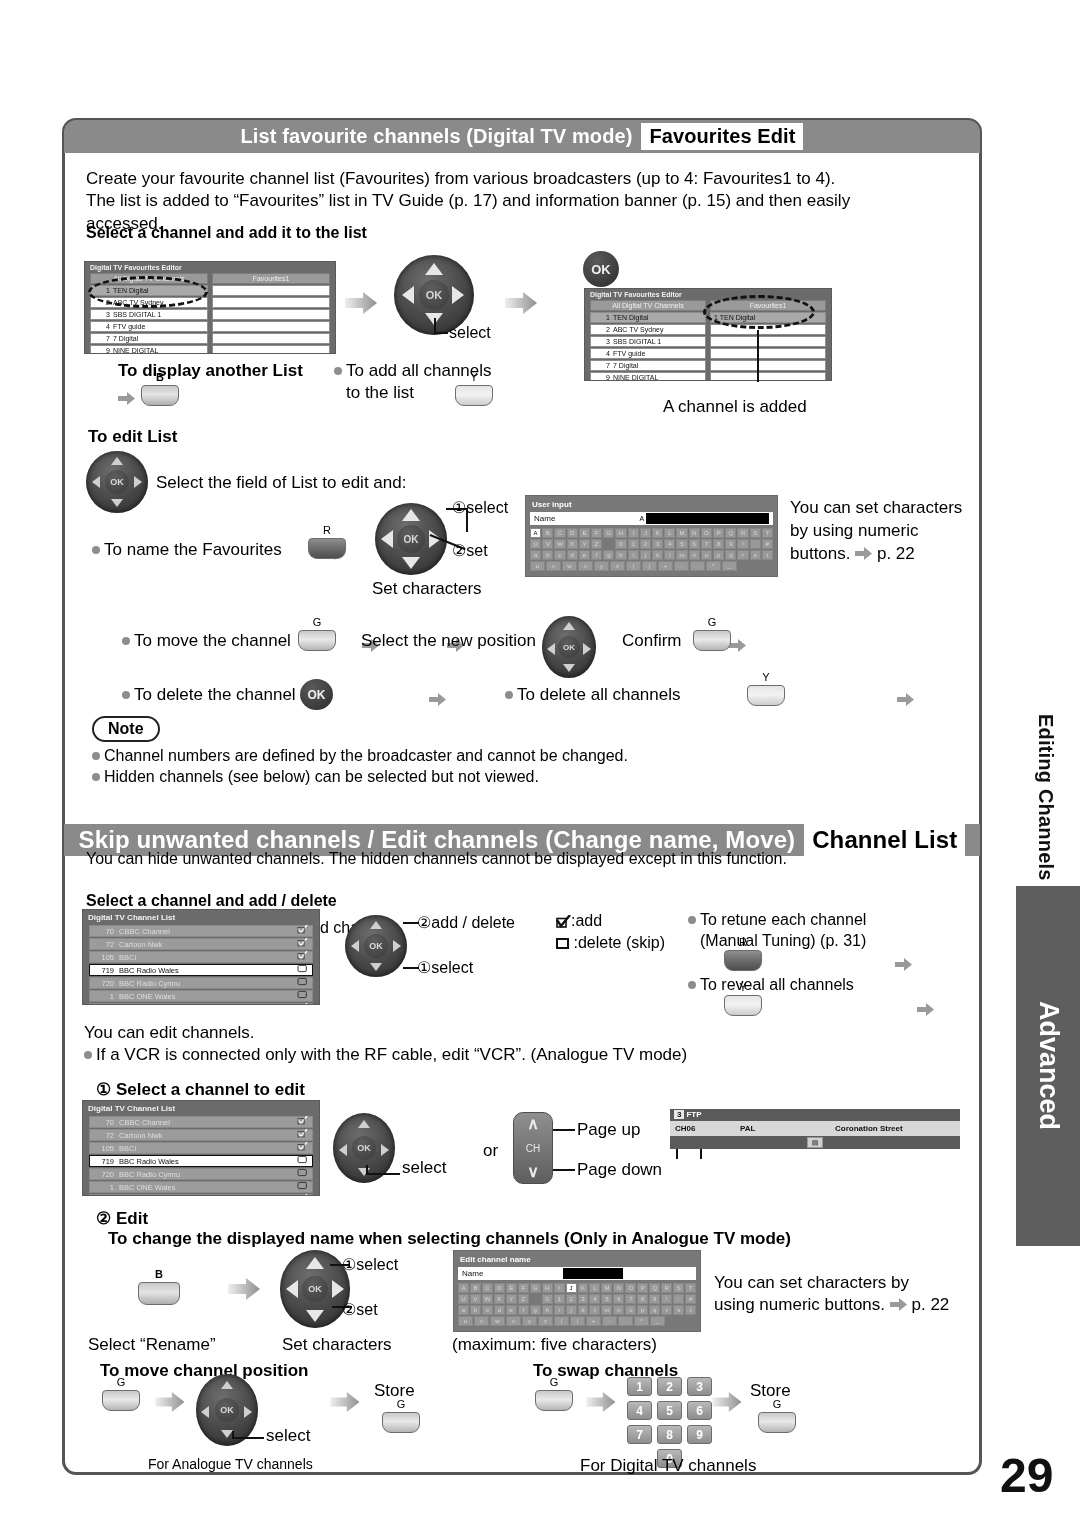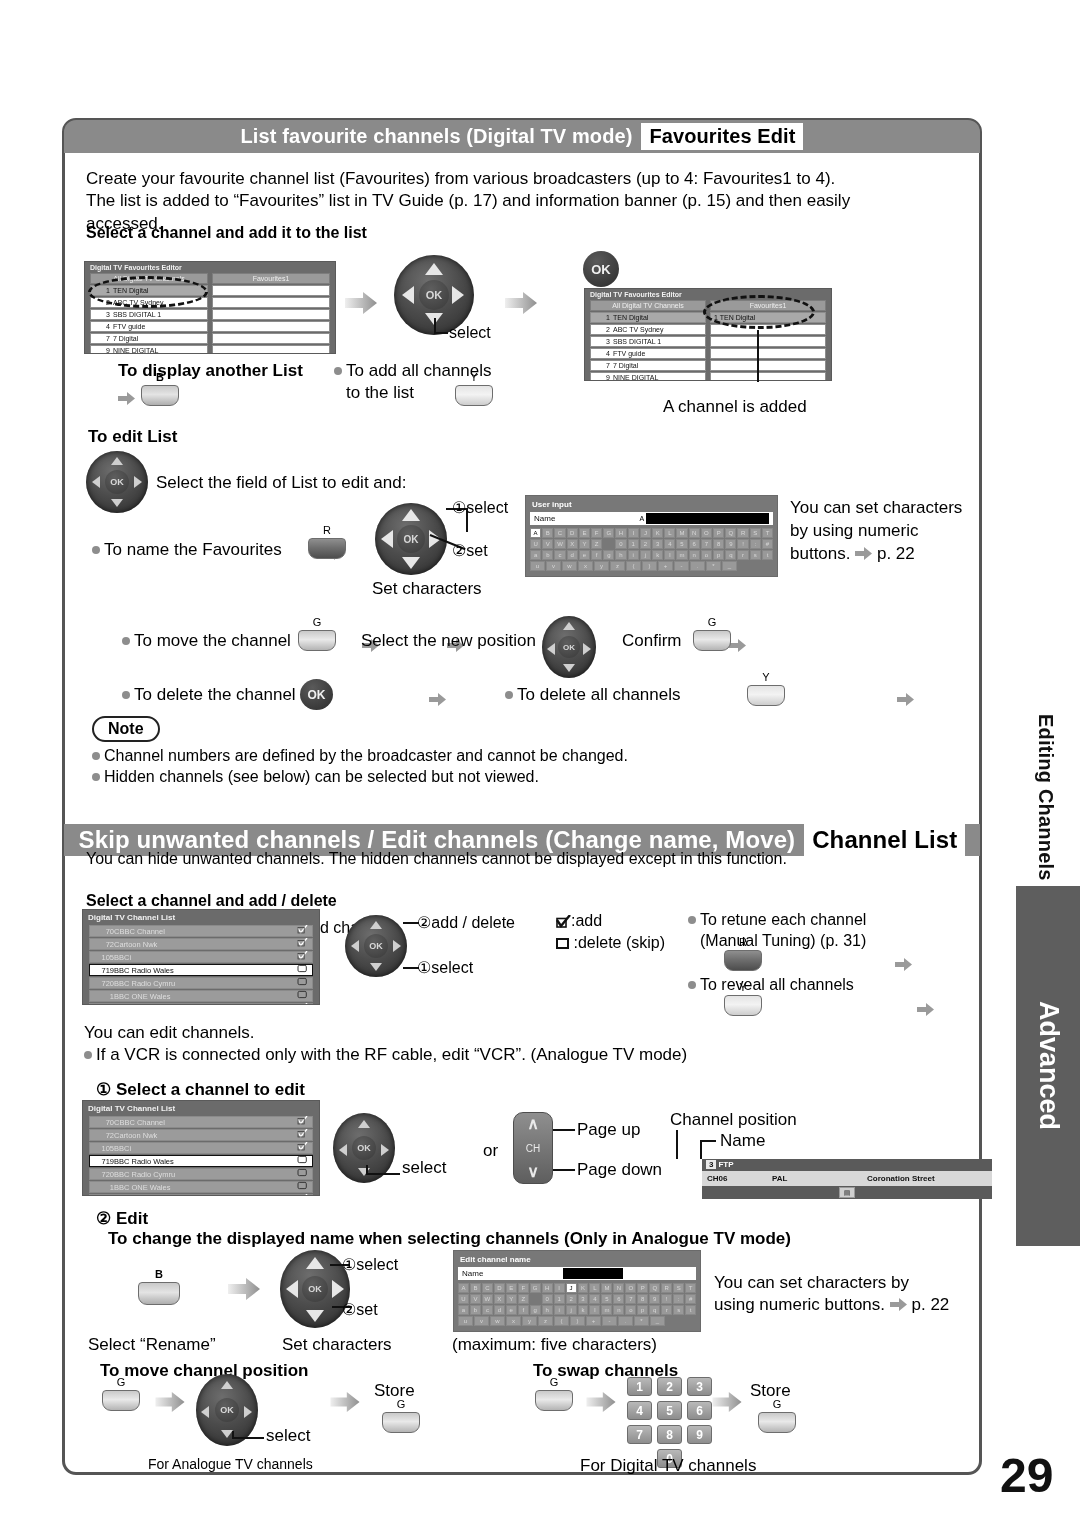--- a/index.html
+++ b/index.html
@@ -161,21 +161,21 @@
   .osd2 .row2 {
     background:#9b9b9b; color:#dedede;
     border:1px solid #8a8a8a;
     height:12px; line-height:11px;
     margin-bottom:1px;
     padding:0 4px;
     font-size:7.5px;
     display:flex; align-items:center;
   }
   .osd2 .row2.sel { background:#fff; color:#111; border:1px solid #111; }
-  .osd2 .num2 { display:inline-block; width:20px; text-align:right; }
+  .osd2 .num2 { display:inline-block; width:20px; text-align:right; margin-right:5px; }
   .osd2 .nm { flex:1; overflow:hidden; white-space:nowrap; }
 
   
   .dashel {
     position:absolute;
     border:3px dashed #111;
     border-radius:50%;
   }
 
   
@@ -885,21 +885,21 @@
 <div class="ln" style="left:553px; top:1169px; width:22px; height:2px;"></div>
 <div class="txt" style="left:577px; top:1159px; font-size:17px;">Page down</div>
 
 <div class="txt" style="left:670px; top:1109px; font-size:17px;">Channel position</div>
 <div class="ln" style="left:676px; top:1130px; width:2px; height:29px;"></div>
 <div class="ln" style="left:700px; top:1140px; width:2px; height:19px;"></div>
 <div class="ln" style="left:700px; top:1140px; width:16px; height:2px;"></div>
 <div class="txt" style="left:720px; top:1130px; font-size:17px;">Name</div>
 
 
-<div class="banner" style="left:670px; top:1159px;margin-left:32px;">
+<div class="banner" style="left:670px; top:1109px;">
   <div class="b1">
     <span class="pos">3</span><span>FTP</span>
   </div>
   <div class="b2">
     <span style="width:70px; padding-left:5px;">CH06</span>
     <span style="width:95px;">PAL</span>
     <span>Coronation Street</span>
   </div>
   <div class="b3">
     <span class="chip">▤</span>

